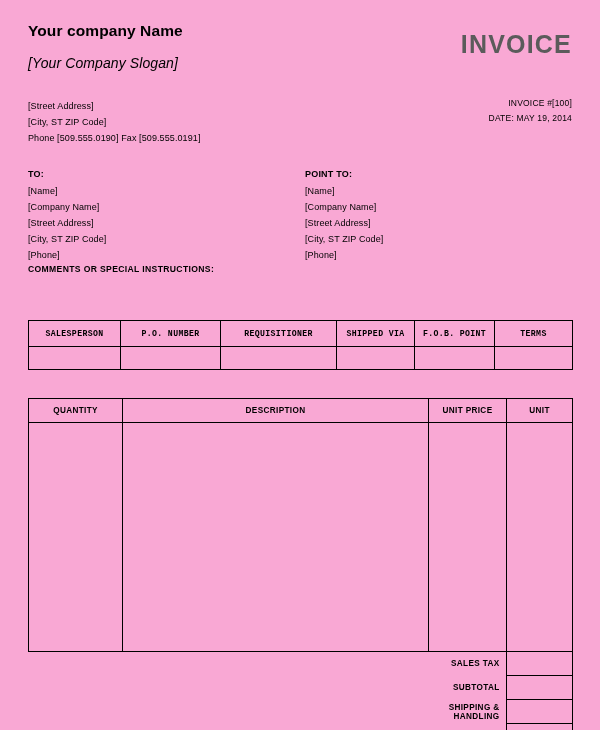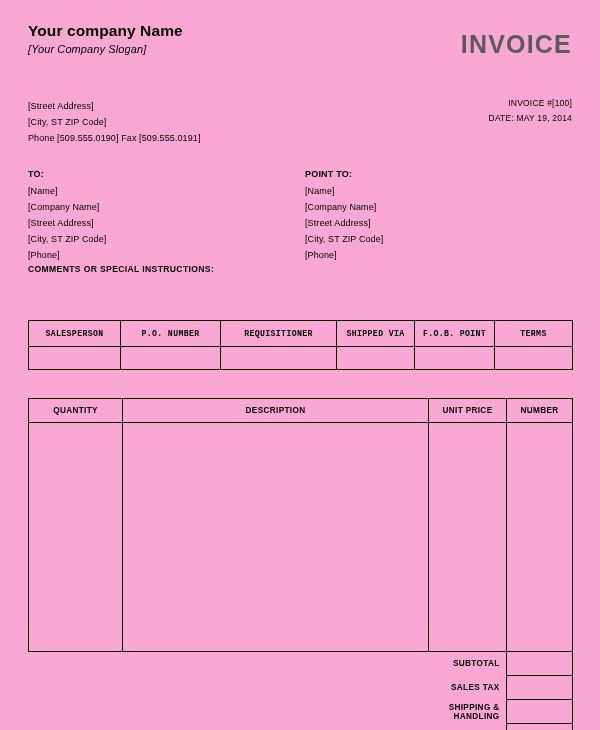--- a/index.html
+++ b/index.html
@@ -34,23 +34,23 @@
     position: relative;
     height: 62px;
   }
   .company-name {
     font-size: 15.5px;
     font-weight: bold;
     letter-spacing: 0.1px;
     line-height: 1.2;
   }
   .company-slogan {
-    font-size: 11px;
+    font-size: 14px;
     font-style: italic;
-    margin-top: 2px;
+    margin-top: 14px;
     letter-spacing: 0.1px;
   }
   .invoice-word {
     position: absolute;
     right: 0;
     top: 8px;
     font-size: 25px;
     font-weight: bold;
     color: #5b5b5b;
     letter-spacing: 1.2px;
@@ -249,46 +249,46 @@
         <col style="width:94px">
         <col style="width:306px">
         <col style="width:78px">
         <col style="width:66px">
       </colgroup>
       <tbody>
           <tr>
         <th>QUANTITY</th>
         <th>DESCRIPTION</th>
         <th>UNIT PRICE</th>
-        <th>NUMBER</th>
+        <th>UNIT</th>
       </tr>
       <tr>
         <td class="body-cell"></td>
         <td class="body-cell"></td>
         <td class="body-cell"></td>
         <td class="body-cell"></td>
       </tr>
     </tbody>
       </table>
 
     <table class="totals">
       <colgroup>
         <col style="width:400px">
         <col style="width:78px">
         <col style="width:66px">
       </colgroup>
       <tbody>
           <tr>
         <td class="spacer"></td>
-        <td class="label">SUBTOTAL</td>
+        <td class="label">SALES TAX</td>
         <td class="value"></td>
       </tr>
       <tr>
         <td class="spacer"></td>
-        <td class="label">SALES TAX</td>
+        <td class="label">SUBTOTAL</td>
         <td class="value"></td>
       </tr>
       <tr>
         <td class="spacer"></td>
         <td class="label">SHIPPING &amp; HANDLING</td>
         <td class="value"></td>
       </tr>
       <tr class="total-due">
         <td class="spacer"></td>
         <td class="label">TOTAL DUE</td>

